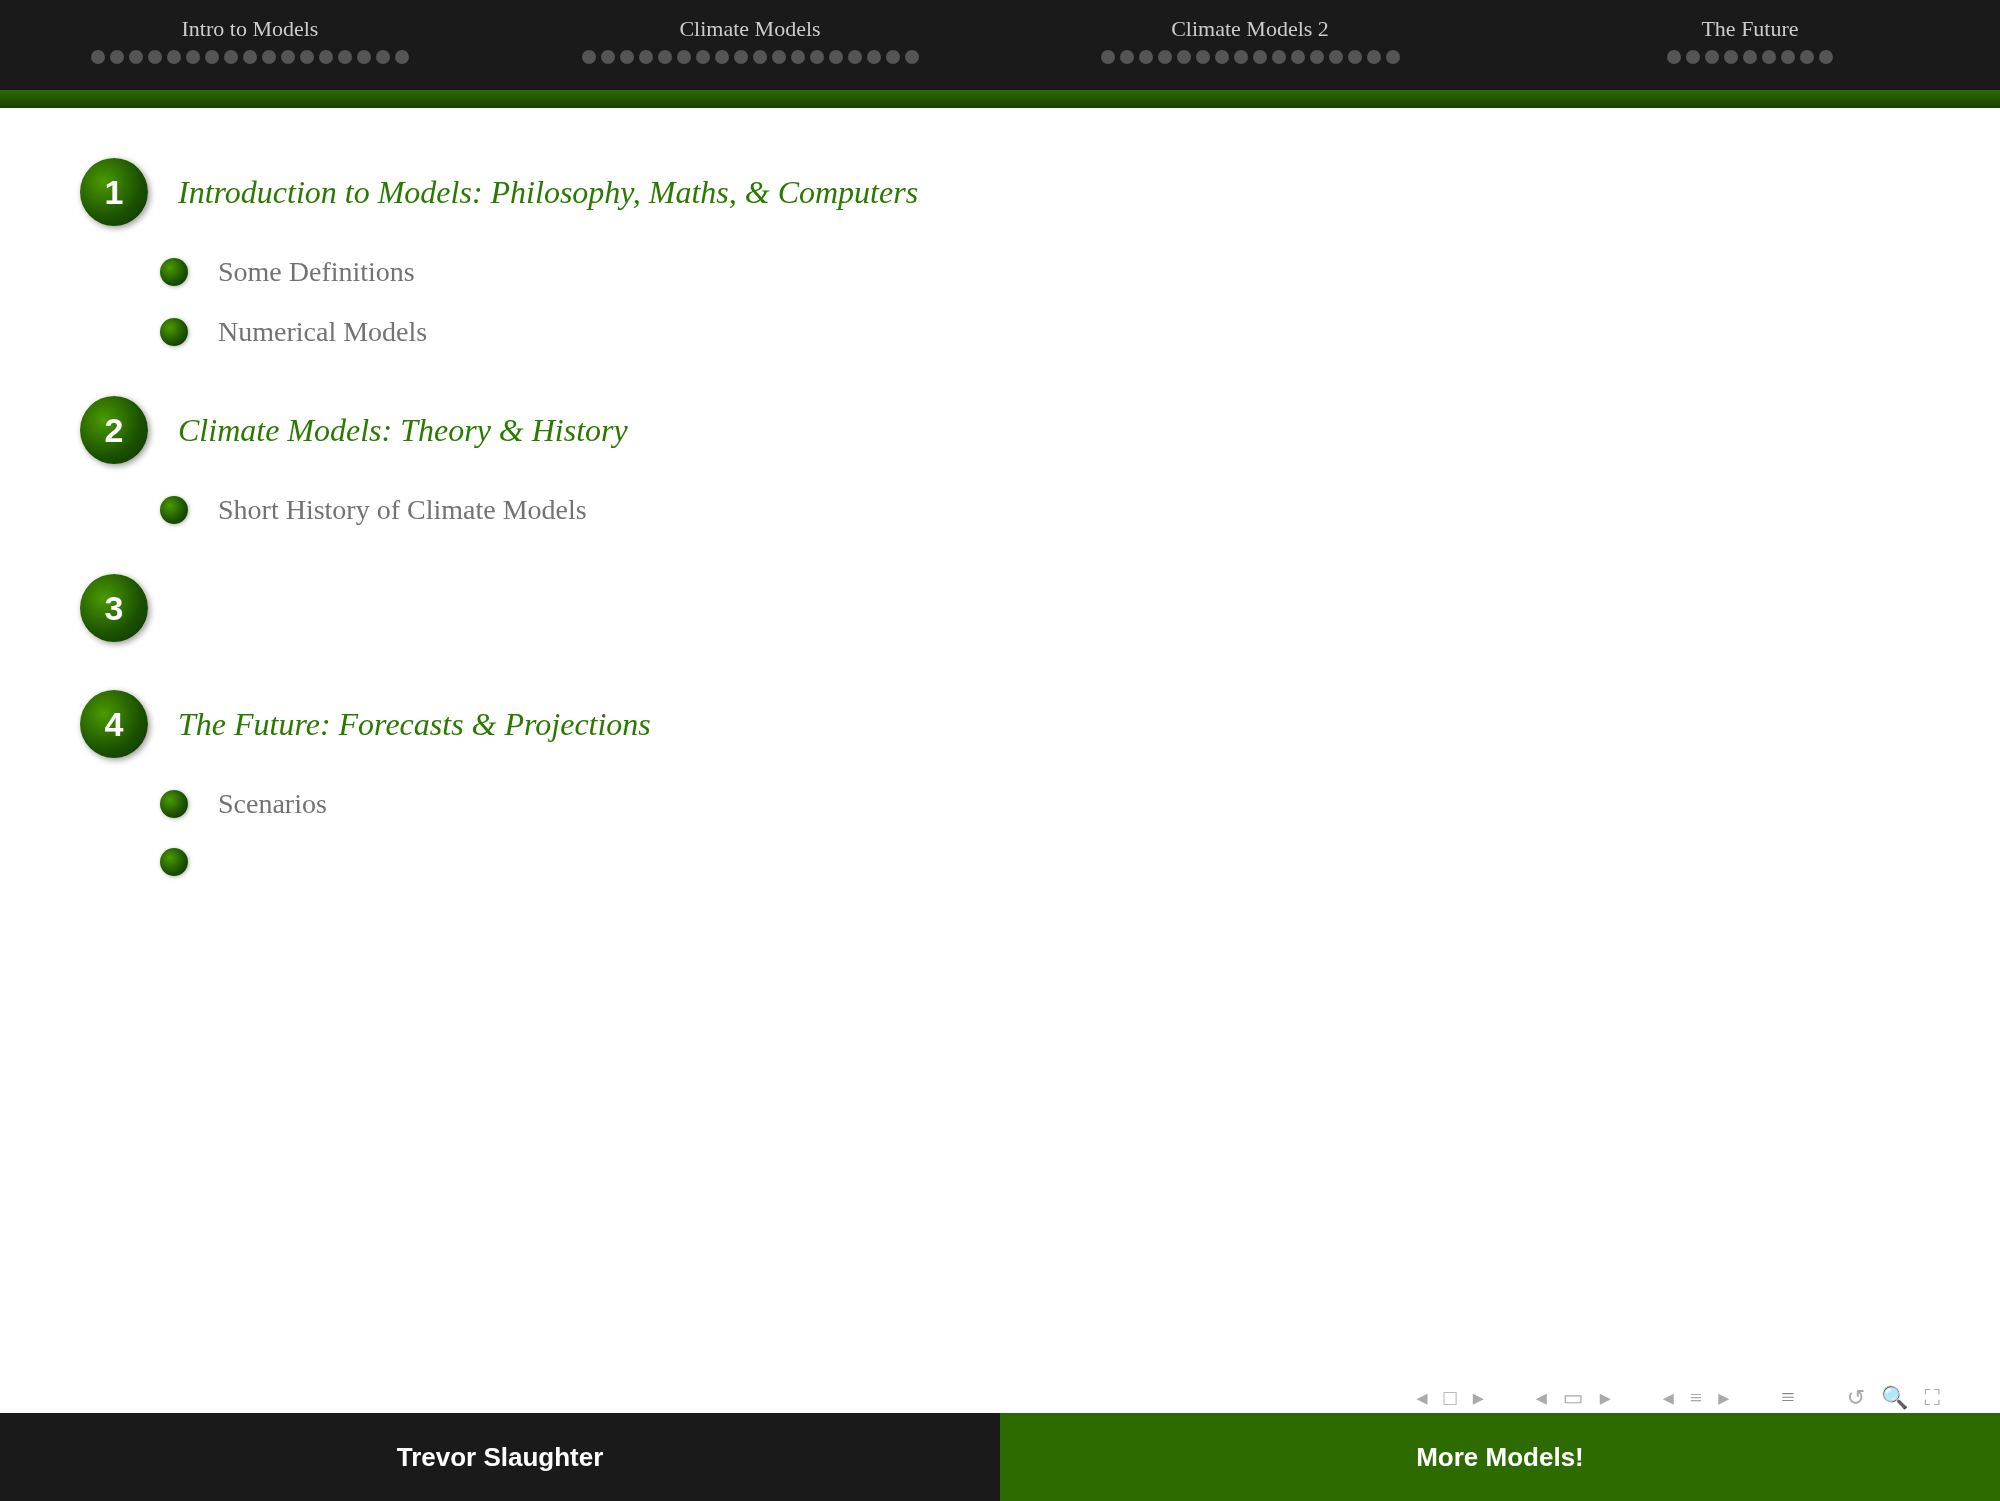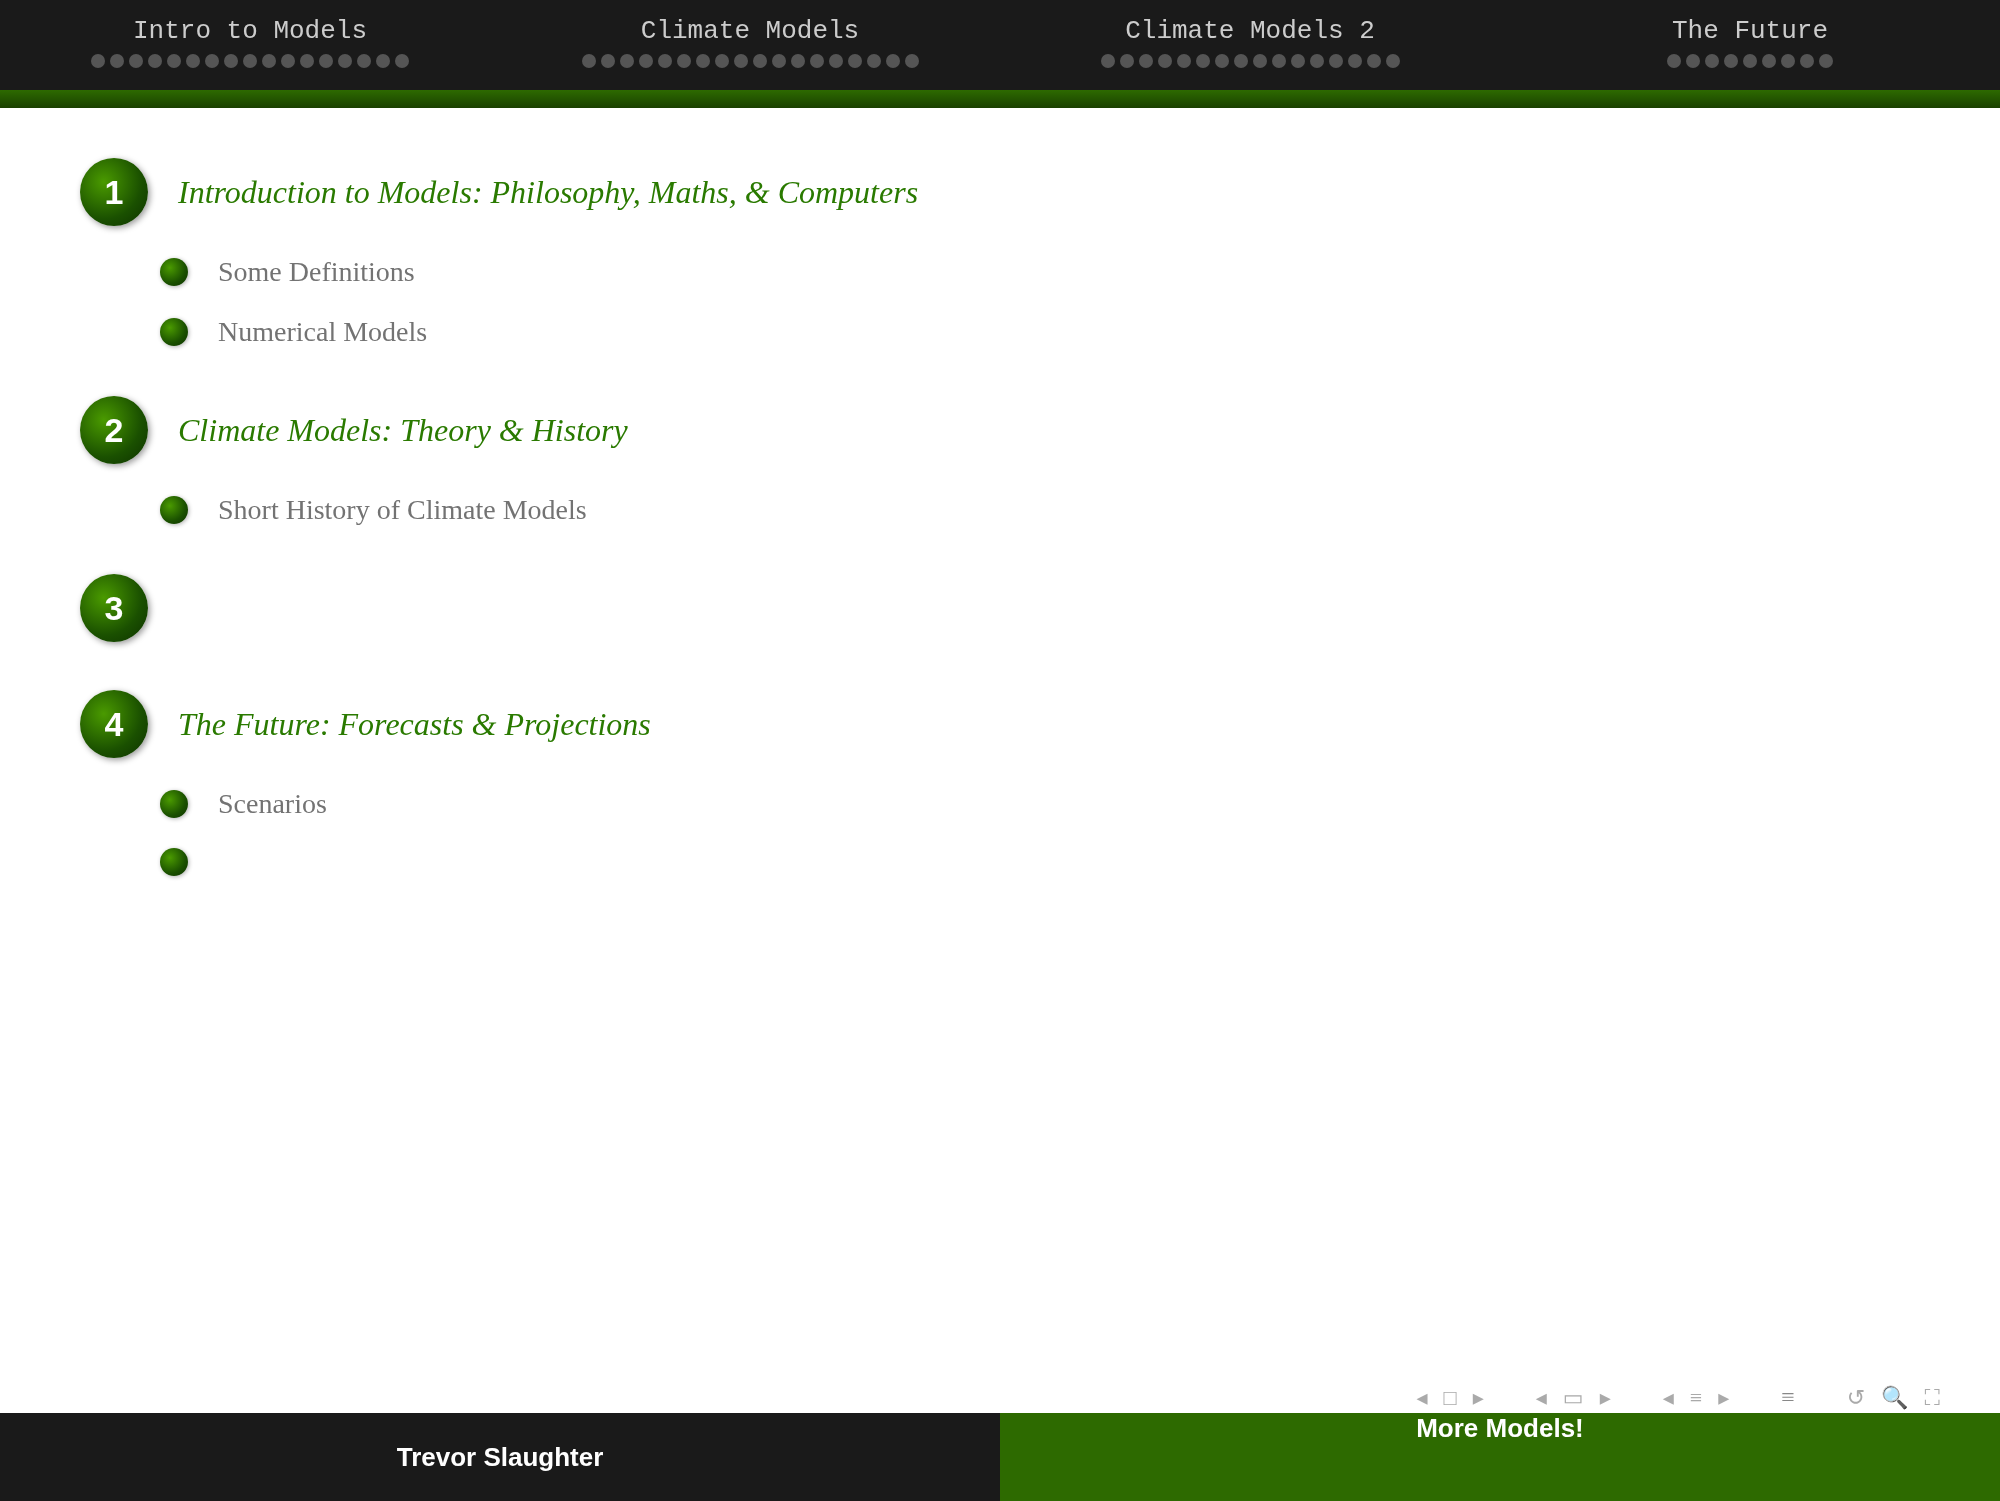--- a/index.html
+++ b/index.html
@@ -26,22 +26,22 @@
     .nav-section {
       flex: 1;
       display: flex;
       flex-direction: column;
       align-items: center;
       padding-top: 4px;
     }
 
     .nav-title {
       color: #cccccc;
-      font-size: 26px;
-      font-family: Liberation Mono, monospace;
+      font-size: 22px;
+      font-family: Liberation Serif, serif;
       margin-bottom: 8px;
     }
 
     .nav-dots {
       display: flex;
       gap: 5px;
       flex-wrap: wrap;
       justify-content: center;
       max-width: 340px;
     }
@@ -160,20 +160,21 @@
       flex: 1;
       display: flex;
       align-items: center;
       justify-content: center;
     }
 
     .bottom-right {
       flex: 1;
       background: #2d6a00;
       display: flex;
+      align-items: center;
       justify-content: center;
     }
 
     .bottom-text {
       color: white;
       font-size: 26px;
       font-family: Arial, sans-serif;
       font-weight: bold;
     }
   </style>

